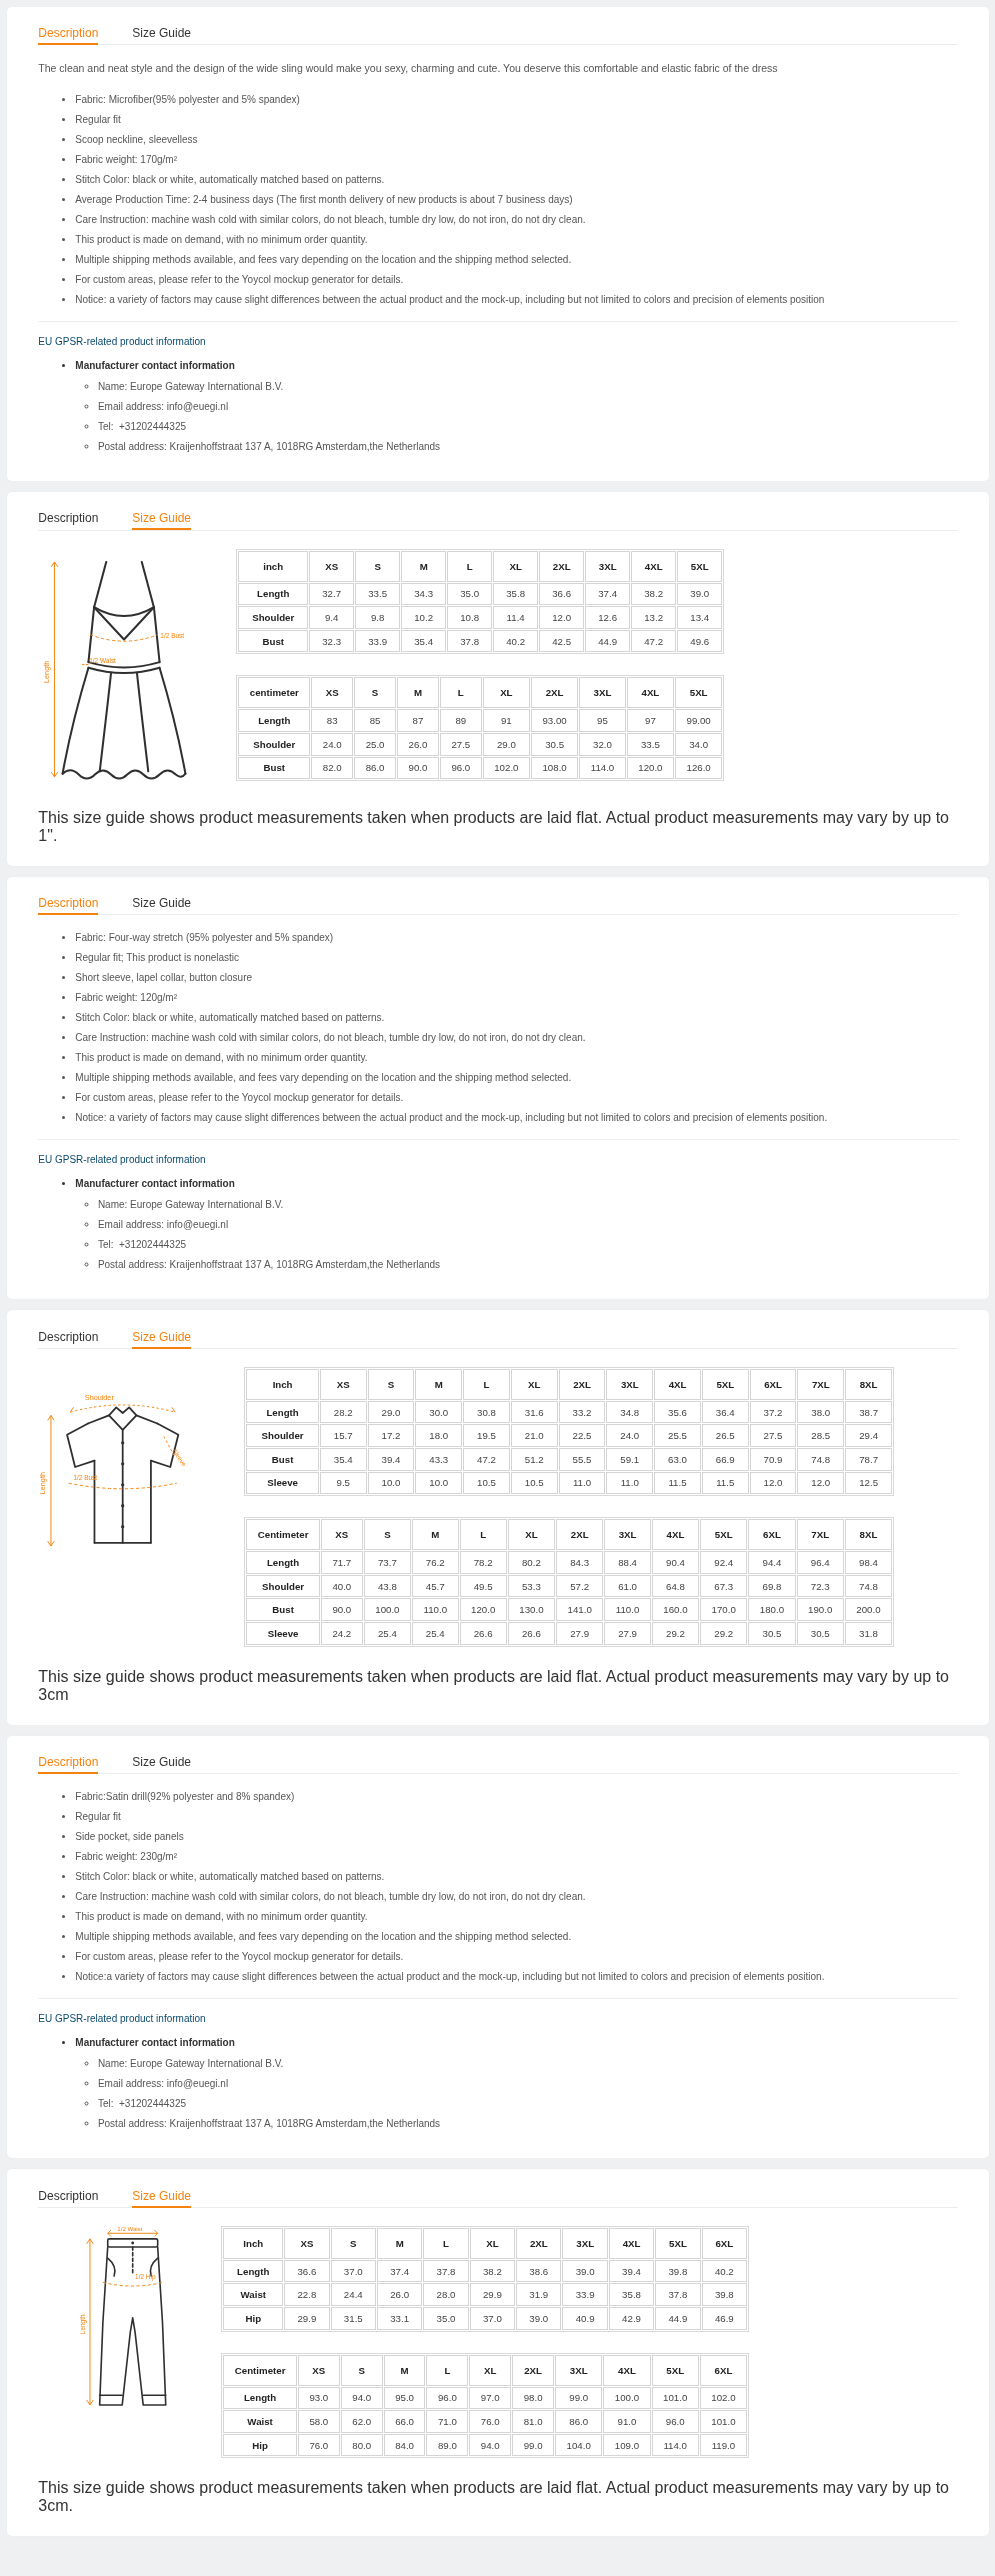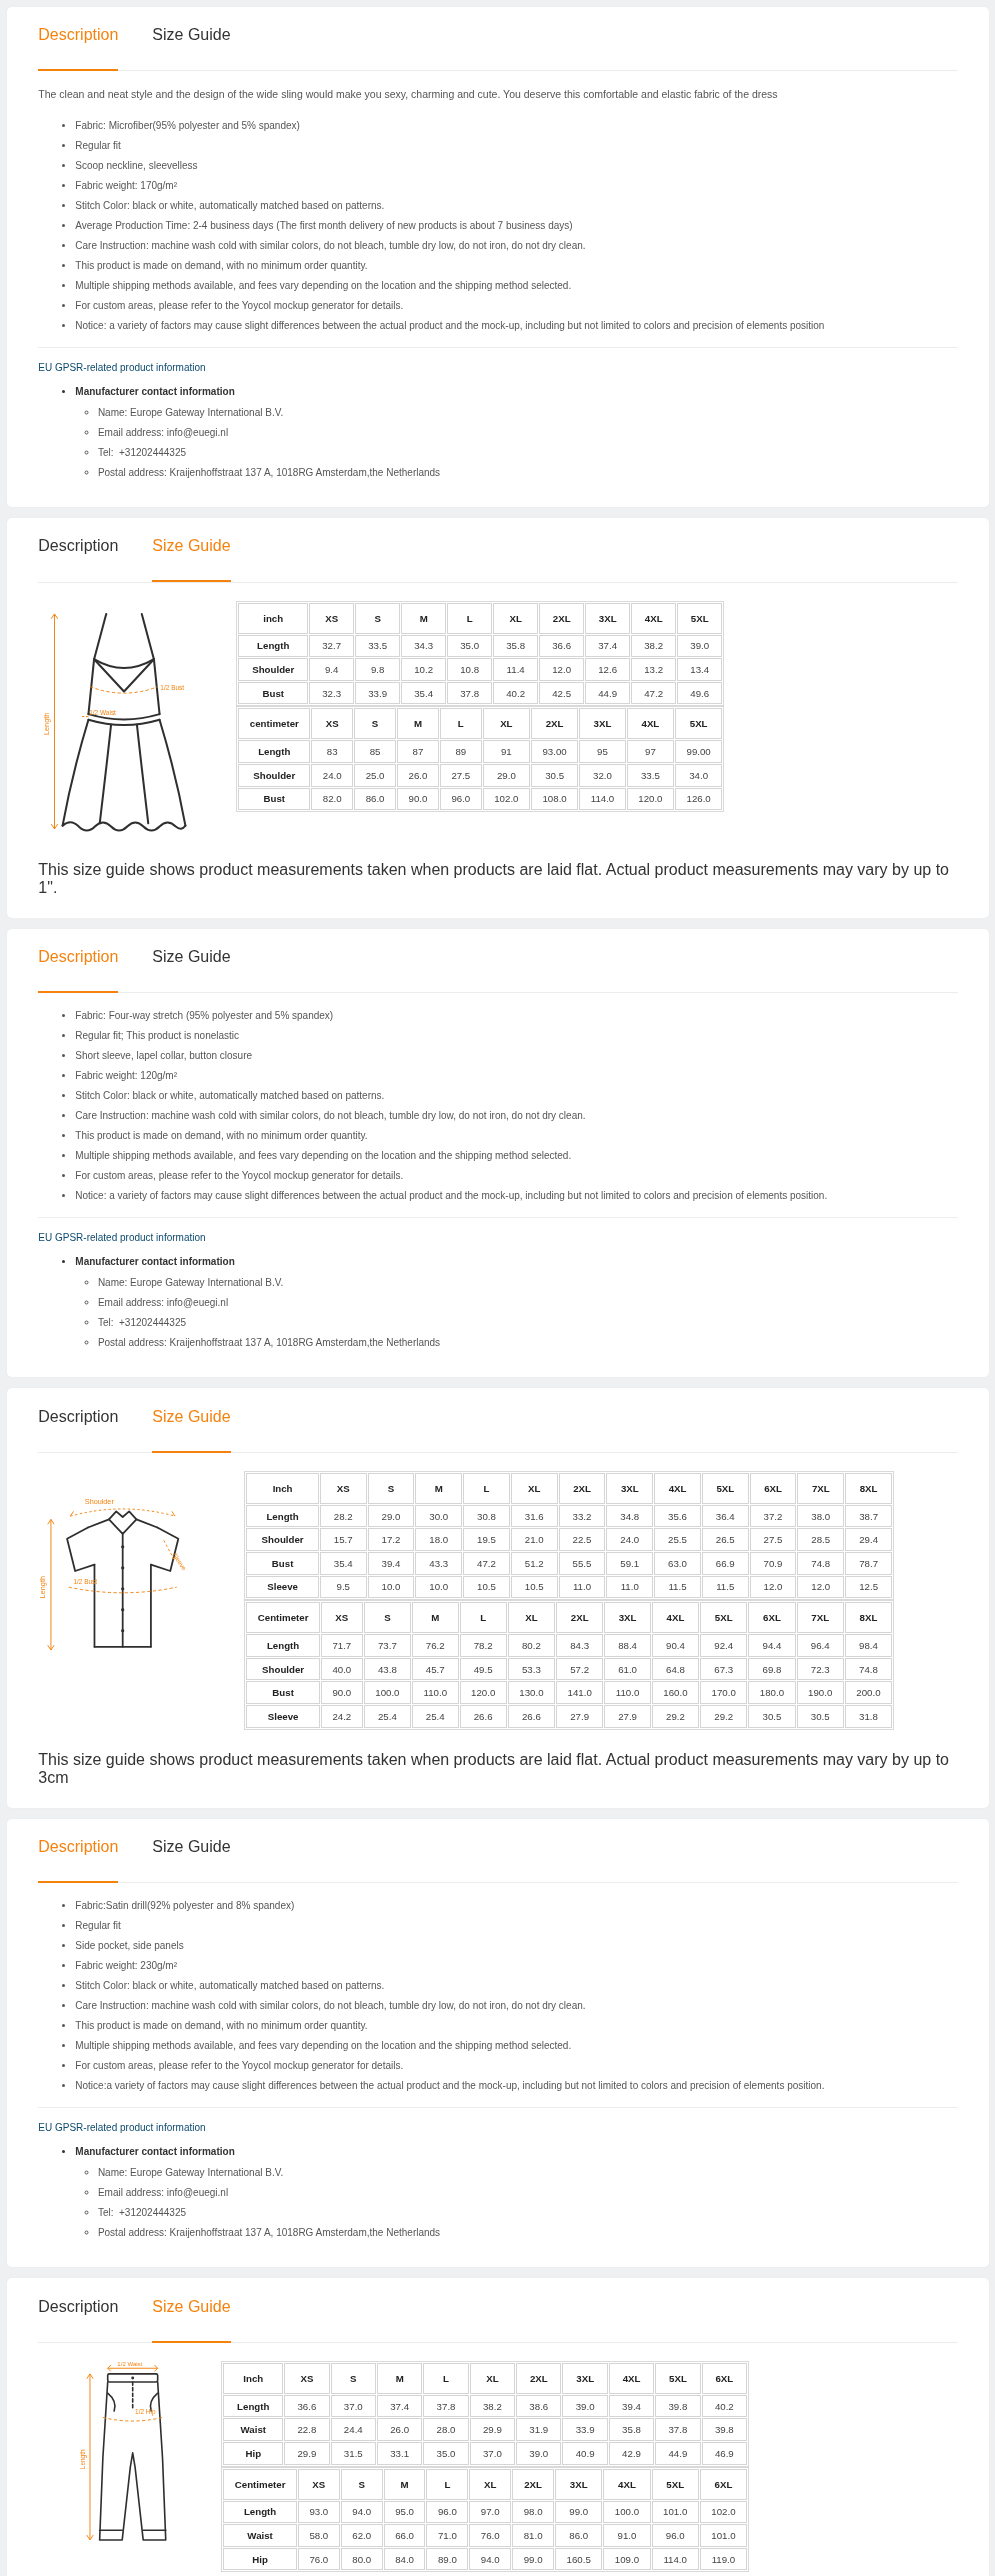--- a/index.html
+++ b/index.html
@@ -19,23 +19,23 @@
     padding:0 31px 21px;
     box-shadow:0 0 1.6px rgba(0,0,0,.05);
   }
   .tabbar {
     display:flex;
     gap:34px;
     border-bottom:0.8px solid #ececec;
     padding-top:19.4px;
   }
   .tab {
-    font-size:16px;
+    font-size:12px;
     color:#333;
-    padding-bottom:25px;
+    padding-bottom:3px;
     cursor:pointer;
     border-bottom:2.4px solid transparent;
     margin-bottom:-0.8px;
   }
   .tab.active {
     color:var(--accent);
     border-bottom-color:var(--accent);
   }
   .intro {
     font-size:10.5px;
@@ -61,21 +61,21 @@
     list-style:circle;
     color:#555;
     font-weight:normal;
   }
   ul.contact-list li { margin-bottom:6.5px; line-height:1.35; }
   .sg-row { display:flex; align-items:flex-start; gap:32px; margin-top:18px; }
   .sg-diagram { flex:0 0 auto; }
   .diagram-dress { width:166px; padding-left:4.8px; }
   .diagram-shirt { width:174px; padding-top:21px; }
   .diagram-pants { width:109px; margin-left:42px; }
-  .sg-tables { display:flex; flex-direction:column; gap:0; }
+  .sg-tables { display:flex; flex-direction:column; gap:21px; }
   table.size-table {
     border-collapse:separate;
     border-spacing:1.6px;
     background:#fff;
     border:0.8px solid #d9d9d9;
   }
   .size-table th, .size-table td {
     border:0.8px solid #d5d5d5;
     text-align:center;
     font-size:9.7px;
@@ -675,21 +675,21 @@
                 <td>101.0</td>
               </tr>
               <tr>
                 <th>Hip</th>
                 <td>76.0</td>
                 <td>80.0</td>
                 <td>84.0</td>
                 <td>89.0</td>
                 <td>94.0</td>
                 <td>99.0</td>
-                <td>160.5</td>
+                <td>104.0</td>
                 <td>109.0</td>
                 <td>114.0</td>
                 <td>119.0</td>
               </tr>
             </tbody>
           </table>
         </div>
       </div>
       <p class="footnote">This size guide shows product measurements taken when products are laid flat. Actual product measurements may vary by up to 3cm.</p>
     </section>

